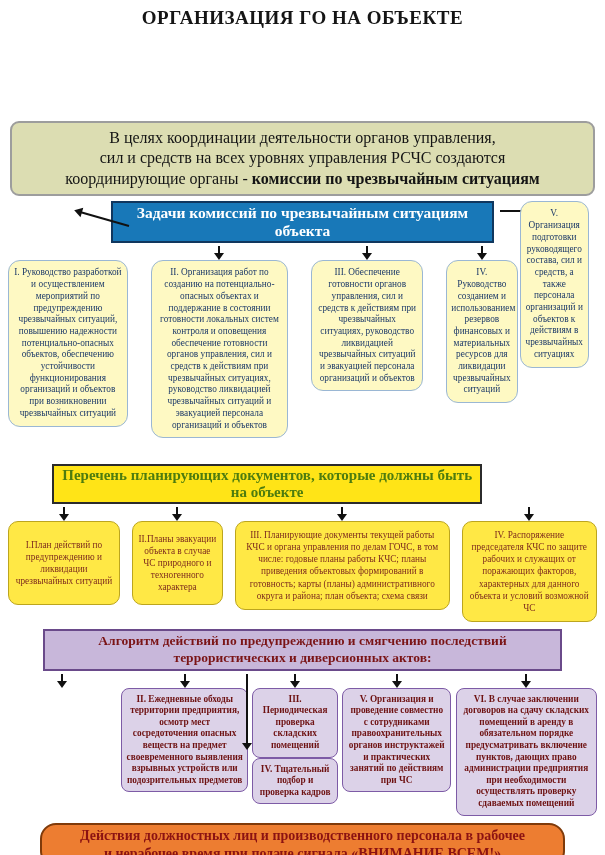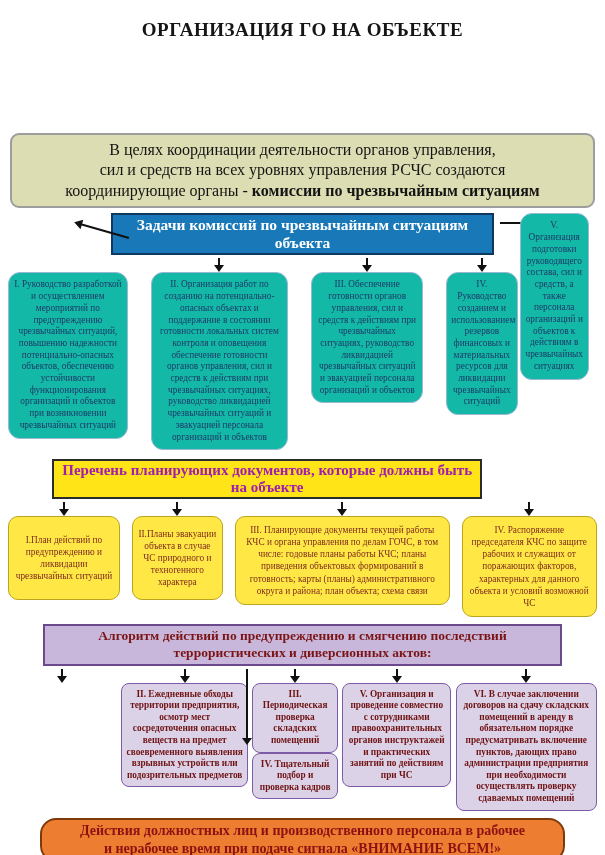--- a/index.html
+++ b/index.html
@@ -1,42 +1,42 @@
 <!DOCTYPE html>
 <html><head>
 <meta charset="utf-8">
 <style>
   html,body{margin:0;padding:0;background:#fff;}
   body{width:605px;height:855px;overflow:hidden;font-family:"Liberation Serif","DejaVu Serif",serif;}
   .page{position:relative;width:605px;height:855px;padding:0 8px;box-sizing:border-box;}
-  h1.title{margin:12px;padding-top:7px;text-align:center;font-size:19px;font-weight:bold;color:#151515;letter-spacing:.5px;}
+  h1.title{margin:0;padding-top:7px;text-align:center;font-size:19px;font-weight:bold;color:#151515;letter-spacing:.5px;}
   
   .intro{margin:92px 2px 0 2px;background:#dcddb2;border:2px solid #9d9d9d;border-radius:9px;
          text-align:center;font-size:16px;line-height:1.28;color:#141414;padding:5px 6px;}
   
   .band{text-align:center;font-weight:bold;box-sizing:border-box;}
   .blue-band{width:65%;margin:5px auto 0 auto;background:#1878b8;border:2px solid #10375e;color:#ffffff;font-size:15.5px;padding:1px 4px;}
-  .yellow-band{width:73%;margin:9px auto 0 7.5%;background:#ffe417;border:2px solid #2b2b2b;color:#a21caf;font-size:15px;padding:1px 4px;}
+  .yellow-band{width:73%;margin:26px auto 0 7.5%;background:#ffe417;border:2px solid #2b2b2b;color:#4d7c0f;font-size:15px;padding:1px 4px;}
   .purple-band{width:88%;margin:7px auto 0 auto;background:#c8b7da;border:2px solid #6a4a8a;color:#7a1416;font-size:13.5px;line-height:1.25;padding:2px 6px;}
   .orange-band{width:89%;margin:7px auto 0 auto;background:#ed7d31;border:2px solid #7f3a0a;border-radius:16px;color:#8b1212;font-size:14px;line-height:1.3;padding:2px 6px;}
   
   .row{display:flex;justify-content:space-between;align-items:flex-start;margin-top:2px;}
   .cw{display:flex;flex-direction:column;align-items:center;box-sizing:border-box;position:relative;}
   
   .varr{width:2px;height:8px;background:#111;margin:1px auto 6px auto;position:relative;flex:0 0 auto;}
   .varr::after{content:"";position:absolute;left:-4px;bottom:-6px;border-left:5px solid transparent;border-right:5px solid transparent;border-top:7px solid #111;}
   .varr.hide{visibility:hidden;}
   .diag{position:absolute;left:12%;top:24px;width:50px;height:2px;background:#111;transform:rotate(16deg);transform-origin:100% 50%;}
   .diag::before{content:"";position:absolute;left:-7px;top:-4px;border-top:5px solid transparent;border-bottom:5px solid transparent;border-right:8px solid #111;}
   .elbow{position:absolute;right:12.4%;top:9px;width:24px;height:2px;background:#111;}
   .elbow::after{content:"";position:absolute;right:-7px;top:-4px;border-top:5px solid transparent;border-bottom:5px solid transparent;border-left:8px solid #111;}
   .longline{position:absolute;left:-6px;top:1px;width:2px;height:70px;background:#111;}
   .longline::after{content:"";position:absolute;left:-4px;bottom:-6px;border-left:5px solid transparent;border-right:5px solid transparent;border-top:7px solid #111;}
   
-  .bbox{width:100%;box-sizing:border-box;background:#14b8a6;border:1px solid #9ab7d4;border-radius:12px;
+  .bbox{width:100%;box-sizing:border-box;background:#fef9c3;border:1px solid #9ab7d4;border-radius:12px;
         color:#1d3a69;font-size:9.3px;line-height:1.26;text-align:center;padding:6px 4px;}
   .ybox{width:100%;box-sizing:border-box;background:#ffe845;border:1px solid #bca51e;border-radius:10px;
         color:#7e2c1e;font-size:9.3px;line-height:1.3;text-align:center;padding:7px 5px;display:flex;flex-direction:column;justify-content:center;}
   .pbox{width:100%;box-sizing:border-box;background:#dcd2e8;border:1px solid #7d5ba6;border-radius:8px;
         color:#6e1212;font-weight:bold;font-size:9.3px;line-height:1.25;text-align:center;padding:5px 4px;display:flex;flex-direction:column;justify-content:center;}
   
   .sec1{position:relative;}
   .sec1 .row{padding-right:13.5%;}
   .boxV{position:absolute;right:8px;top:0;width:11.8%;min-height:140px;display:flex;flex-direction:column;justify-content:center;box-sizing:border-box;}
 </style>

